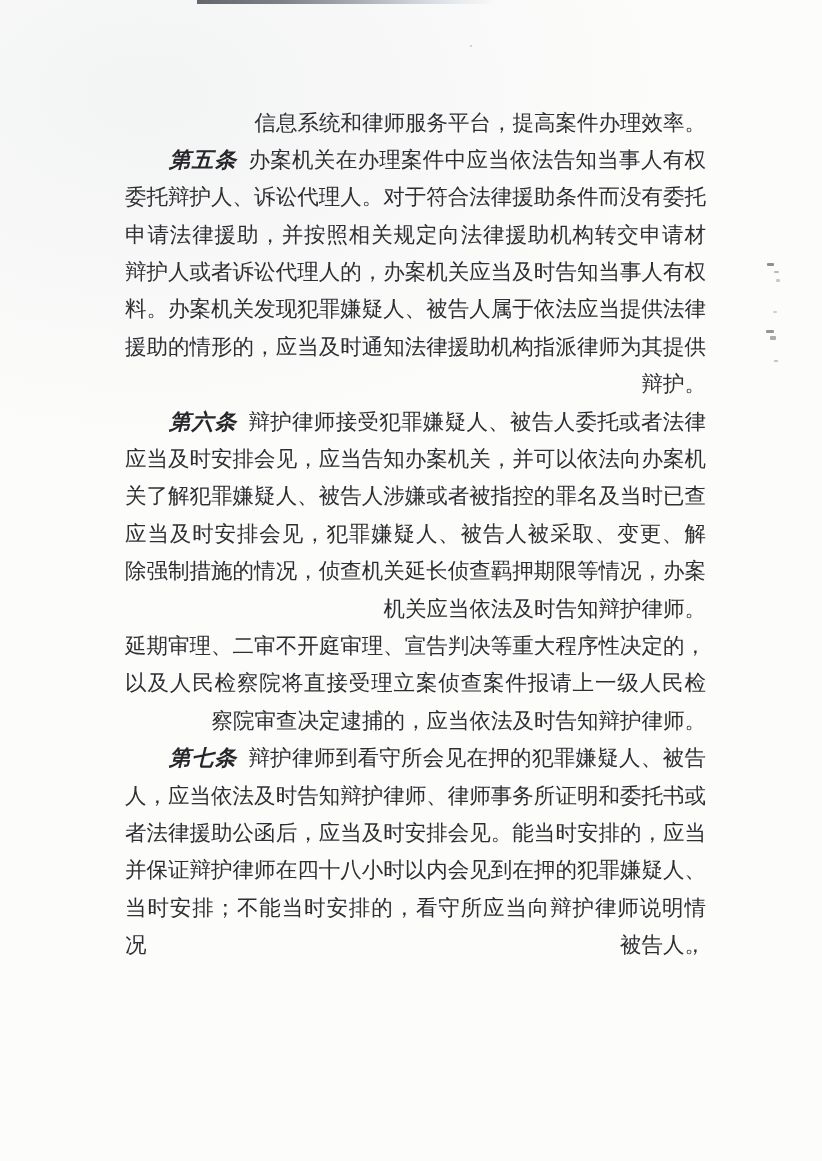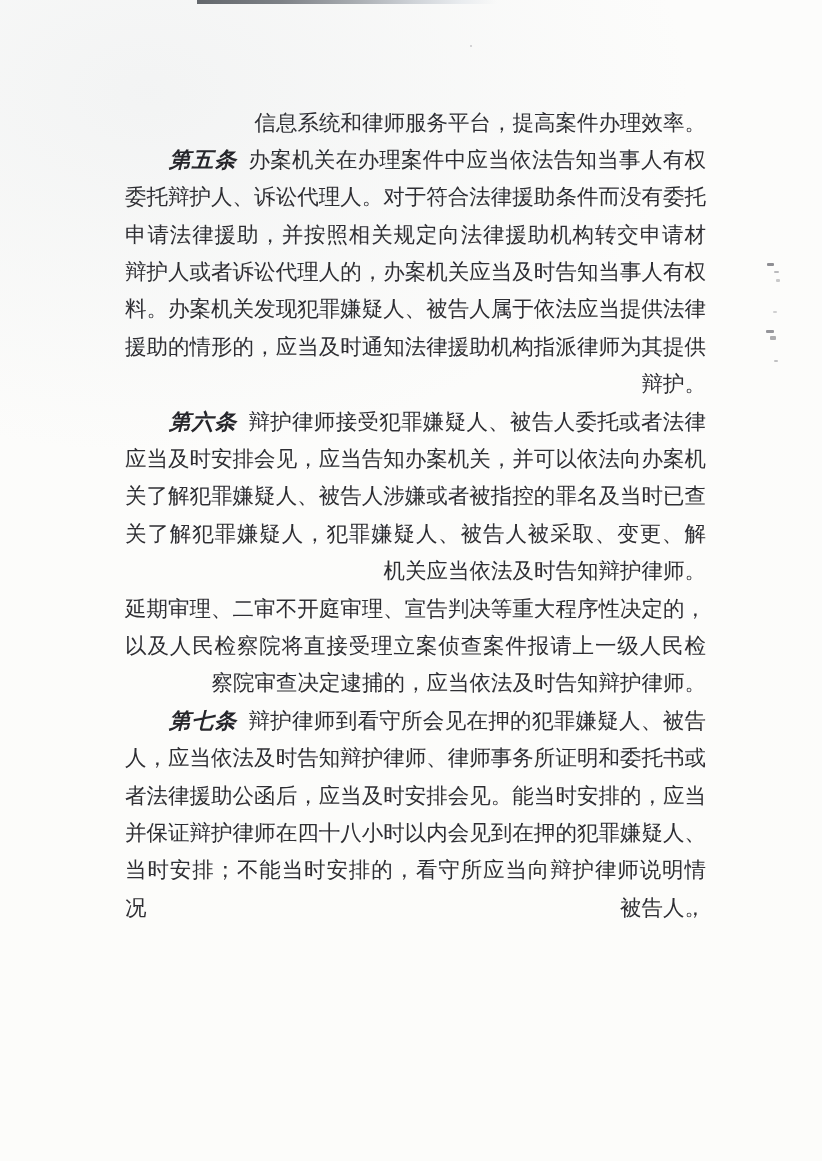--- a/index.html
+++ b/index.html
@@ -80,21 +80,22 @@
       <div class="line j in"><span class="lead">第五条</span>办案机关在办理案件中应当依法告知当事人有权</div>
       <div class="line j">委托辩护人、诉讼代理人。对于符合法律援助条件而没有委托</div>
       <div class="line j">申请法律援助，并按照相关规定向法律援助机构转交申请材</div>
       <div class="line j">辩护人或者诉讼代理人的，办案机关应当及时告知当事人有权</div>
       <div class="line j">料。办案机关发现犯罪嫌疑人、被告人属于依法应当提供法律</div>
       <div class="line j">援助的情形的，应当及时通知法律援助机构指派律师为其提供</div>
       <div class="line">辩护。</div>
       <div class="line j in"><span class="lead">第六条</span>辩护律师接受犯罪嫌疑人、被告人委托或者法律</div>
       <div class="line j">应当及时安排会见，应当告知办案机关，并可以依法向办案机</div>
       <div class="line j">关了解犯罪嫌疑人、被告人涉嫌或者被指控的罪名及当时已查</div>
-      <div class="line j">关了解犯罪嫌疑人，犯罪嫌疑人、被告人被采取、变更、解</div>
+      <div class="line j">应当及时安排会见，犯罪嫌疑人、被告人被采取、变更、解</div>
+      <div class="line j">除强制措施的情况，侦查机关延长侦查羁押期限等情况，办案</div>
       <div class="line">机关应当依法及时告知辩护律师。</div>
       <div class="line j">延期审理、二审不开庭审理、宣告判决等重大程序性决定的，</div>
       <div class="line j">以及人民检察院将直接受理立案侦查案件报请上一级人民检</div>
       <div class="line">察院审查决定逮捕的，应当依法及时告知辩护律师。</div>
       <div class="line j in"><span class="lead">第七条</span>辩护律师到看守所会见在押的犯罪嫌疑人、被告</div>
       <div class="line j">人，应当依法及时告知辩护律师、律师事务所证明和委托书或</div>
       <div class="line j">者法律援助公函后，应当及时安排会见。能当时安排的，应当</div>
       <div class="line j">并保证辩护律师在四十八小时以内会见到在押的犯罪嫌疑人、</div>
       <div class="line j">当时安排；不能当时安排的，看守所应当向辩护律师说明情况，</div>
       <div class="line">被告人。</div>

